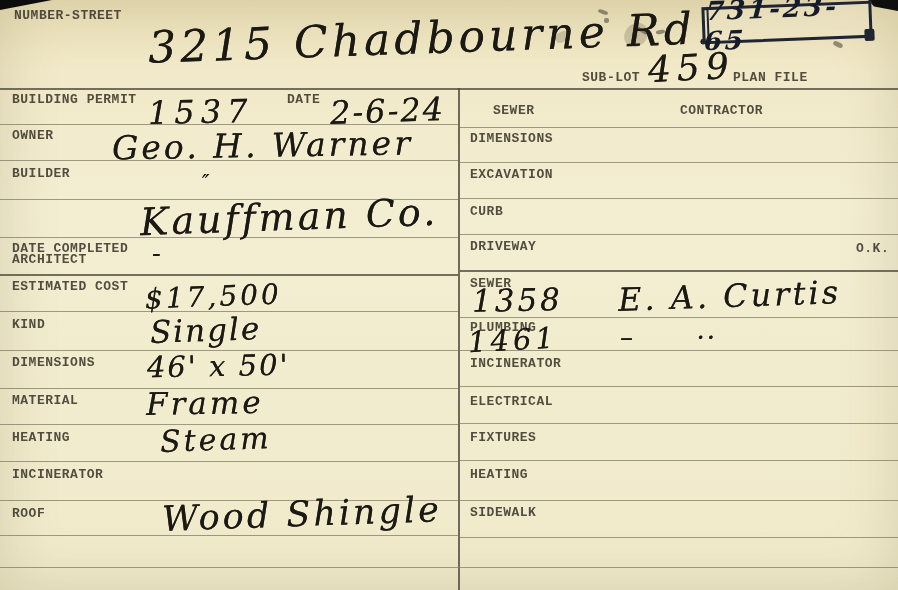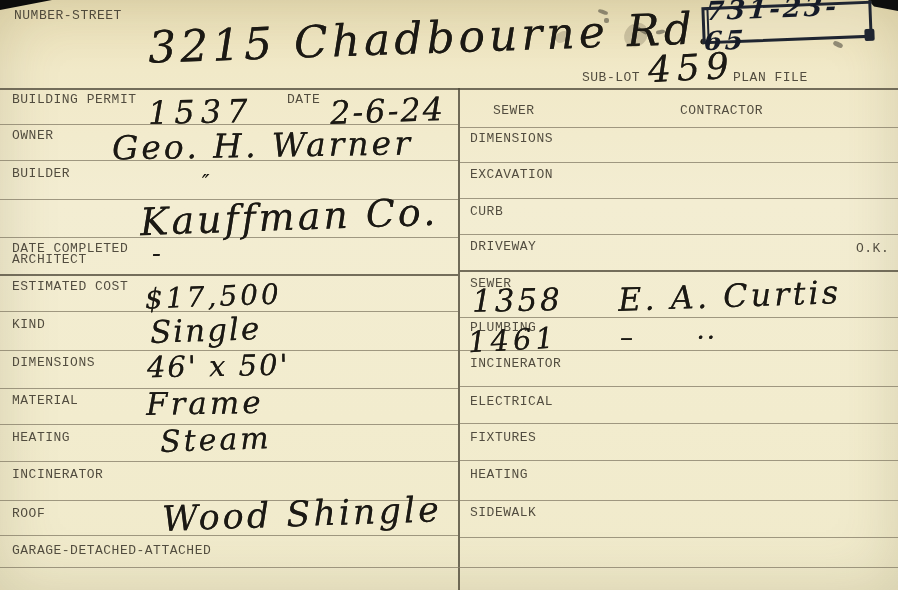--- a/index.html
+++ b/index.html
@@ -5,21 +5,21 @@
   html,body{margin:0;padding:0;background:#222;}
   .card{
     position:relative;width:898px;height:590px;overflow:hidden;
     background:linear-gradient(180deg,#eadfb7 0px,#f1e9c8 70px,#f3edd2 200px,#f2ecce 420px,#f0eacb 590px);
     box-shadow:inset 0 0 60px rgba(90,75,30,.18);
     font-family:"Liberation Sans",sans-serif;
   }
   .t{
     position:absolute;
     font-family:"Liberation Mono","DejaVu Sans Mono",monospace;
-    font-size:13px;font-weight:normal;letter-spacing:.5px;
+    font-size:13px;font-weight:bold;letter-spacing:.5px;
     color:#3c372c;opacity:.88;white-space:pre;
   }
   .hw{
     position:absolute;
     font-family:"DejaVu Serif","Liberation Serif",serif;
     font-style:italic;color:#1b1914;white-space:pre;
     letter-spacing:2px;line-height:1;
     text-shadow:0 0 .5px rgba(20,18,10,.8);
   }
   .hline{position:absolute;height:1px;background:#837b66;opacity:.75;}
@@ -133,21 +133,20 @@
   <div class="hw" style="left:146px;top:388px;font-size:31px;letter-spacing:3px;transform:rotate(-1deg);">Frame</div>
 
   <div class="t" style="left:12px;top:430px;">HEATING</div>
   <div class="hw" style="left:160px;top:425px;font-size:30px;letter-spacing:3px;transform:rotate(-2deg);">Steam</div>
 
   <div class="t" style="left:12px;top:467px;">INCINERATOR</div>
 
   <div class="t" style="left:12px;top:506px;">ROOF</div>
   <div class="hw" style="left:162px;top:497px;font-size:35px;letter-spacing:3px;transform:rotate(-2deg);">Wood Shingle</div>
 
-  <div class="t" style="left:12px;top:543px;">GARAGE-DETACHED-ATTACHED</div>
 
   <div class="t" style="left:493px;top:103px;">SEWER</div>
   <div class="t" style="left:680px;top:103px;">CONTRACTOR</div>
 
   <div class="t" style="left:470px;top:131px;">DIMENSIONS</div>
   <div class="t" style="left:470px;top:167px;">EXCAVATION</div>
   <div class="t" style="left:470px;top:204px;">CURB</div>
 
   <div class="t" style="left:470px;top:239px;">DRIVEWAY</div>
   <div class="t" style="left:856px;top:241px;">O.K.</div>

